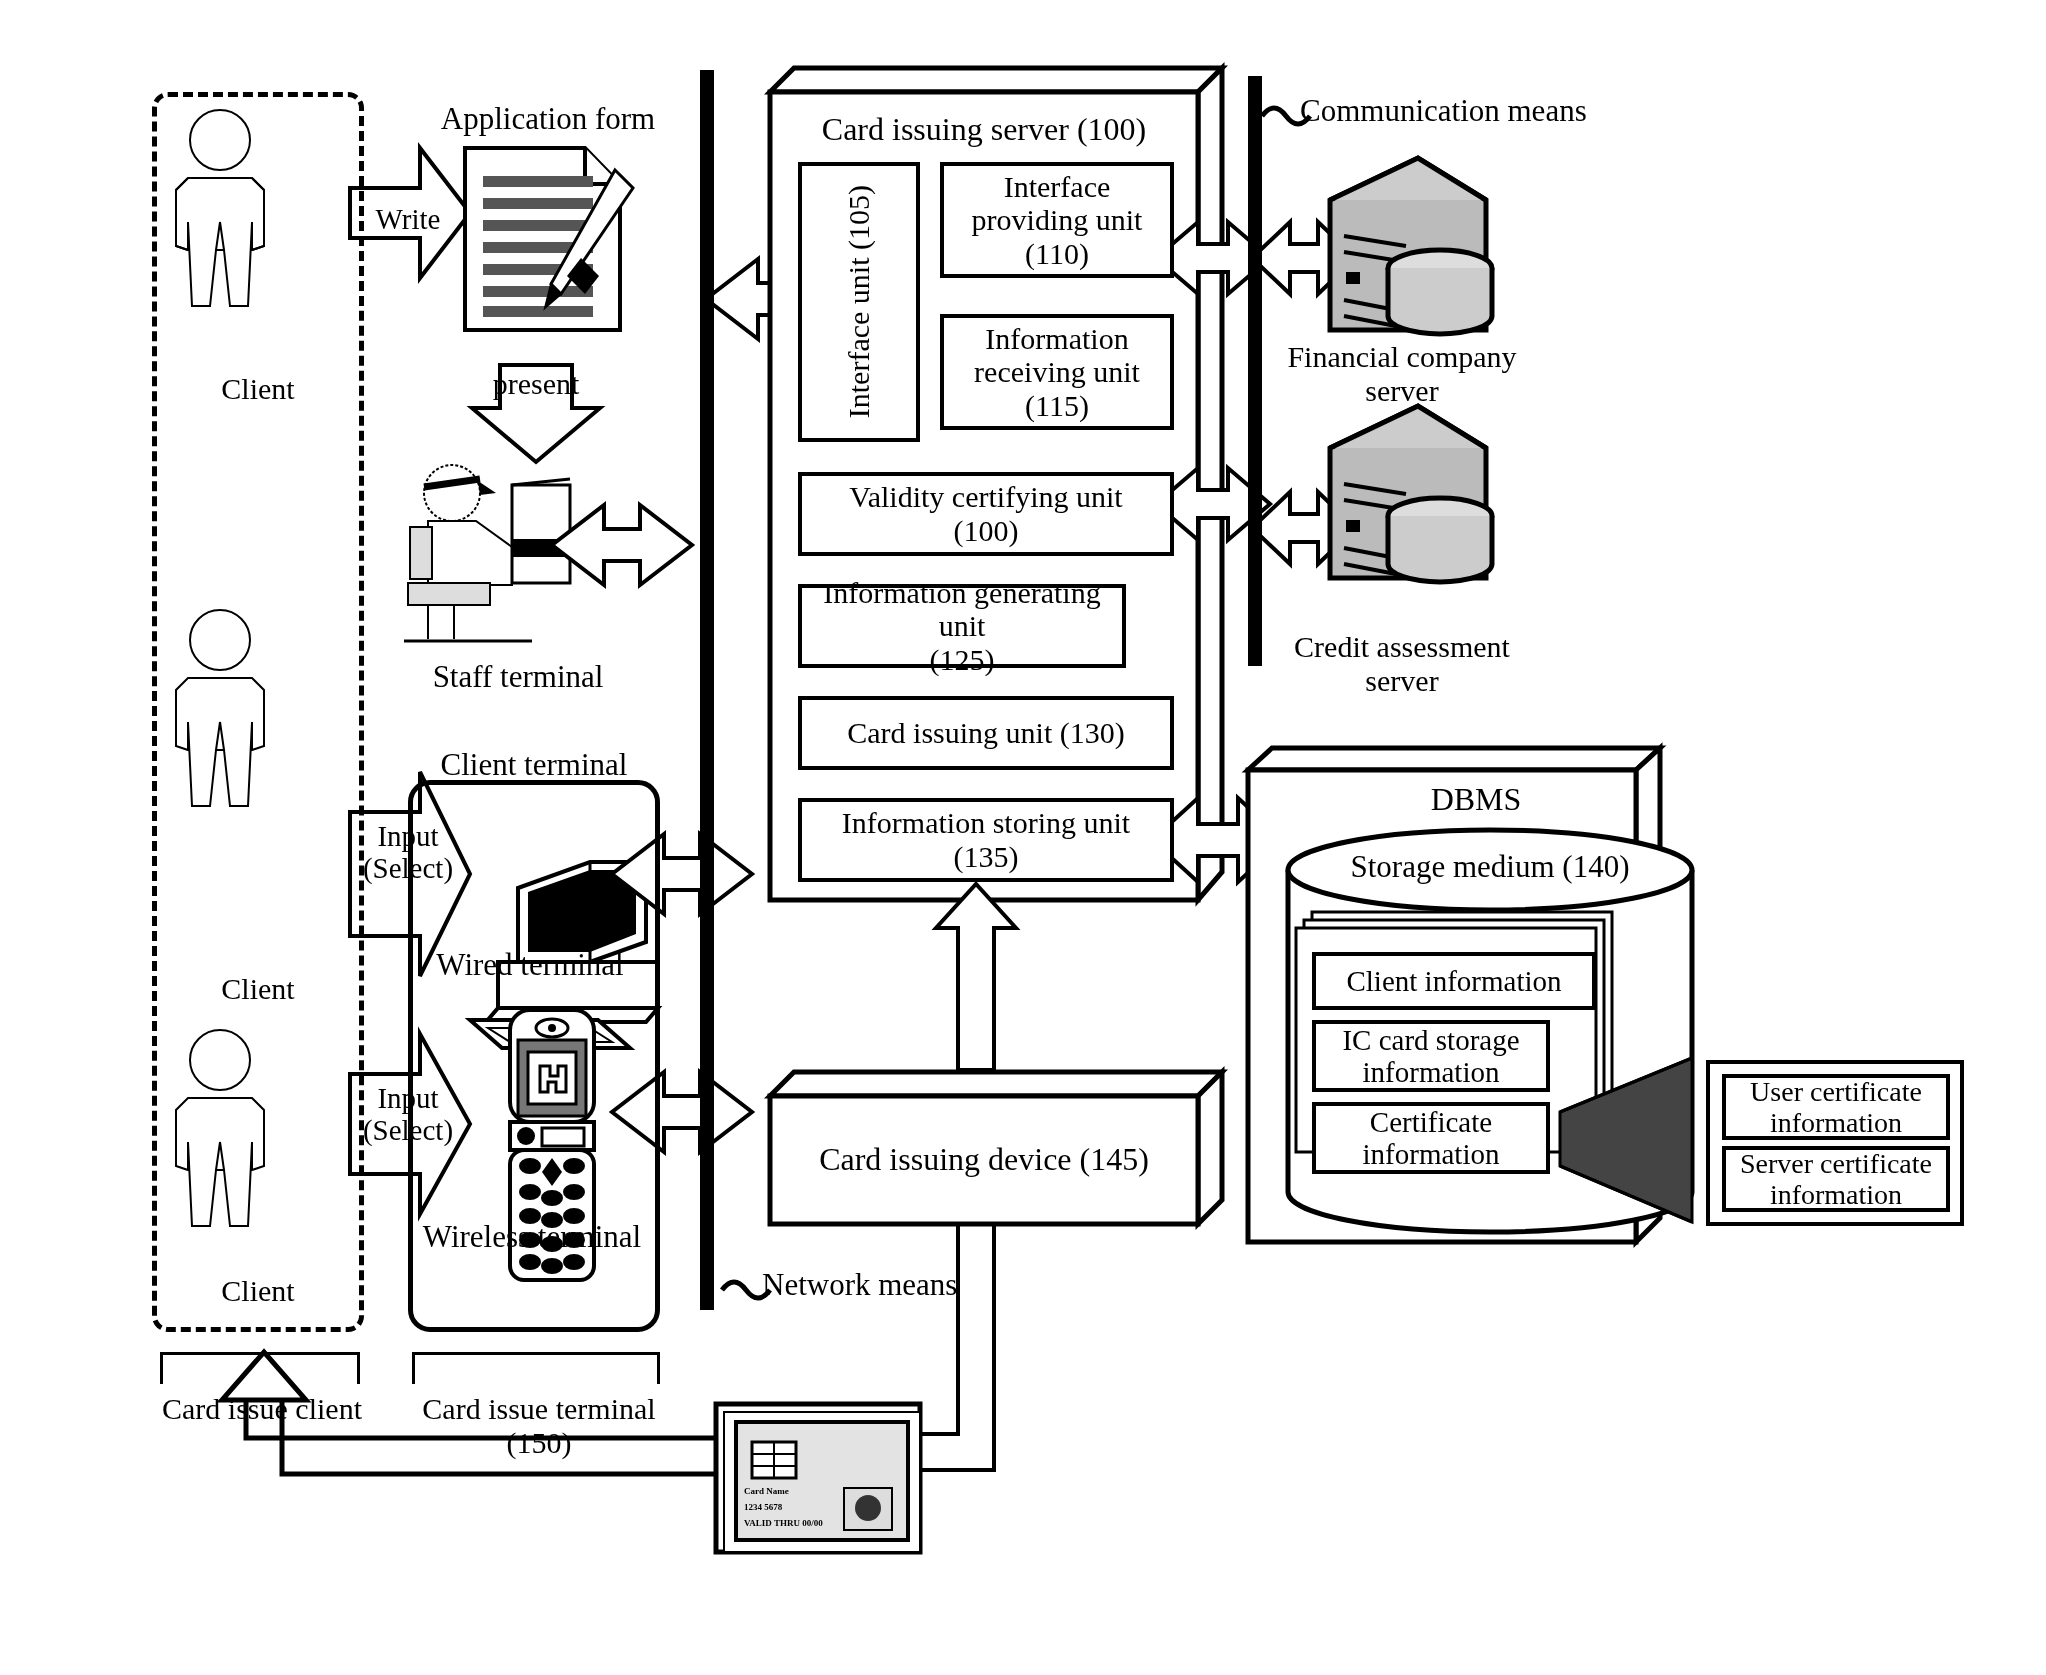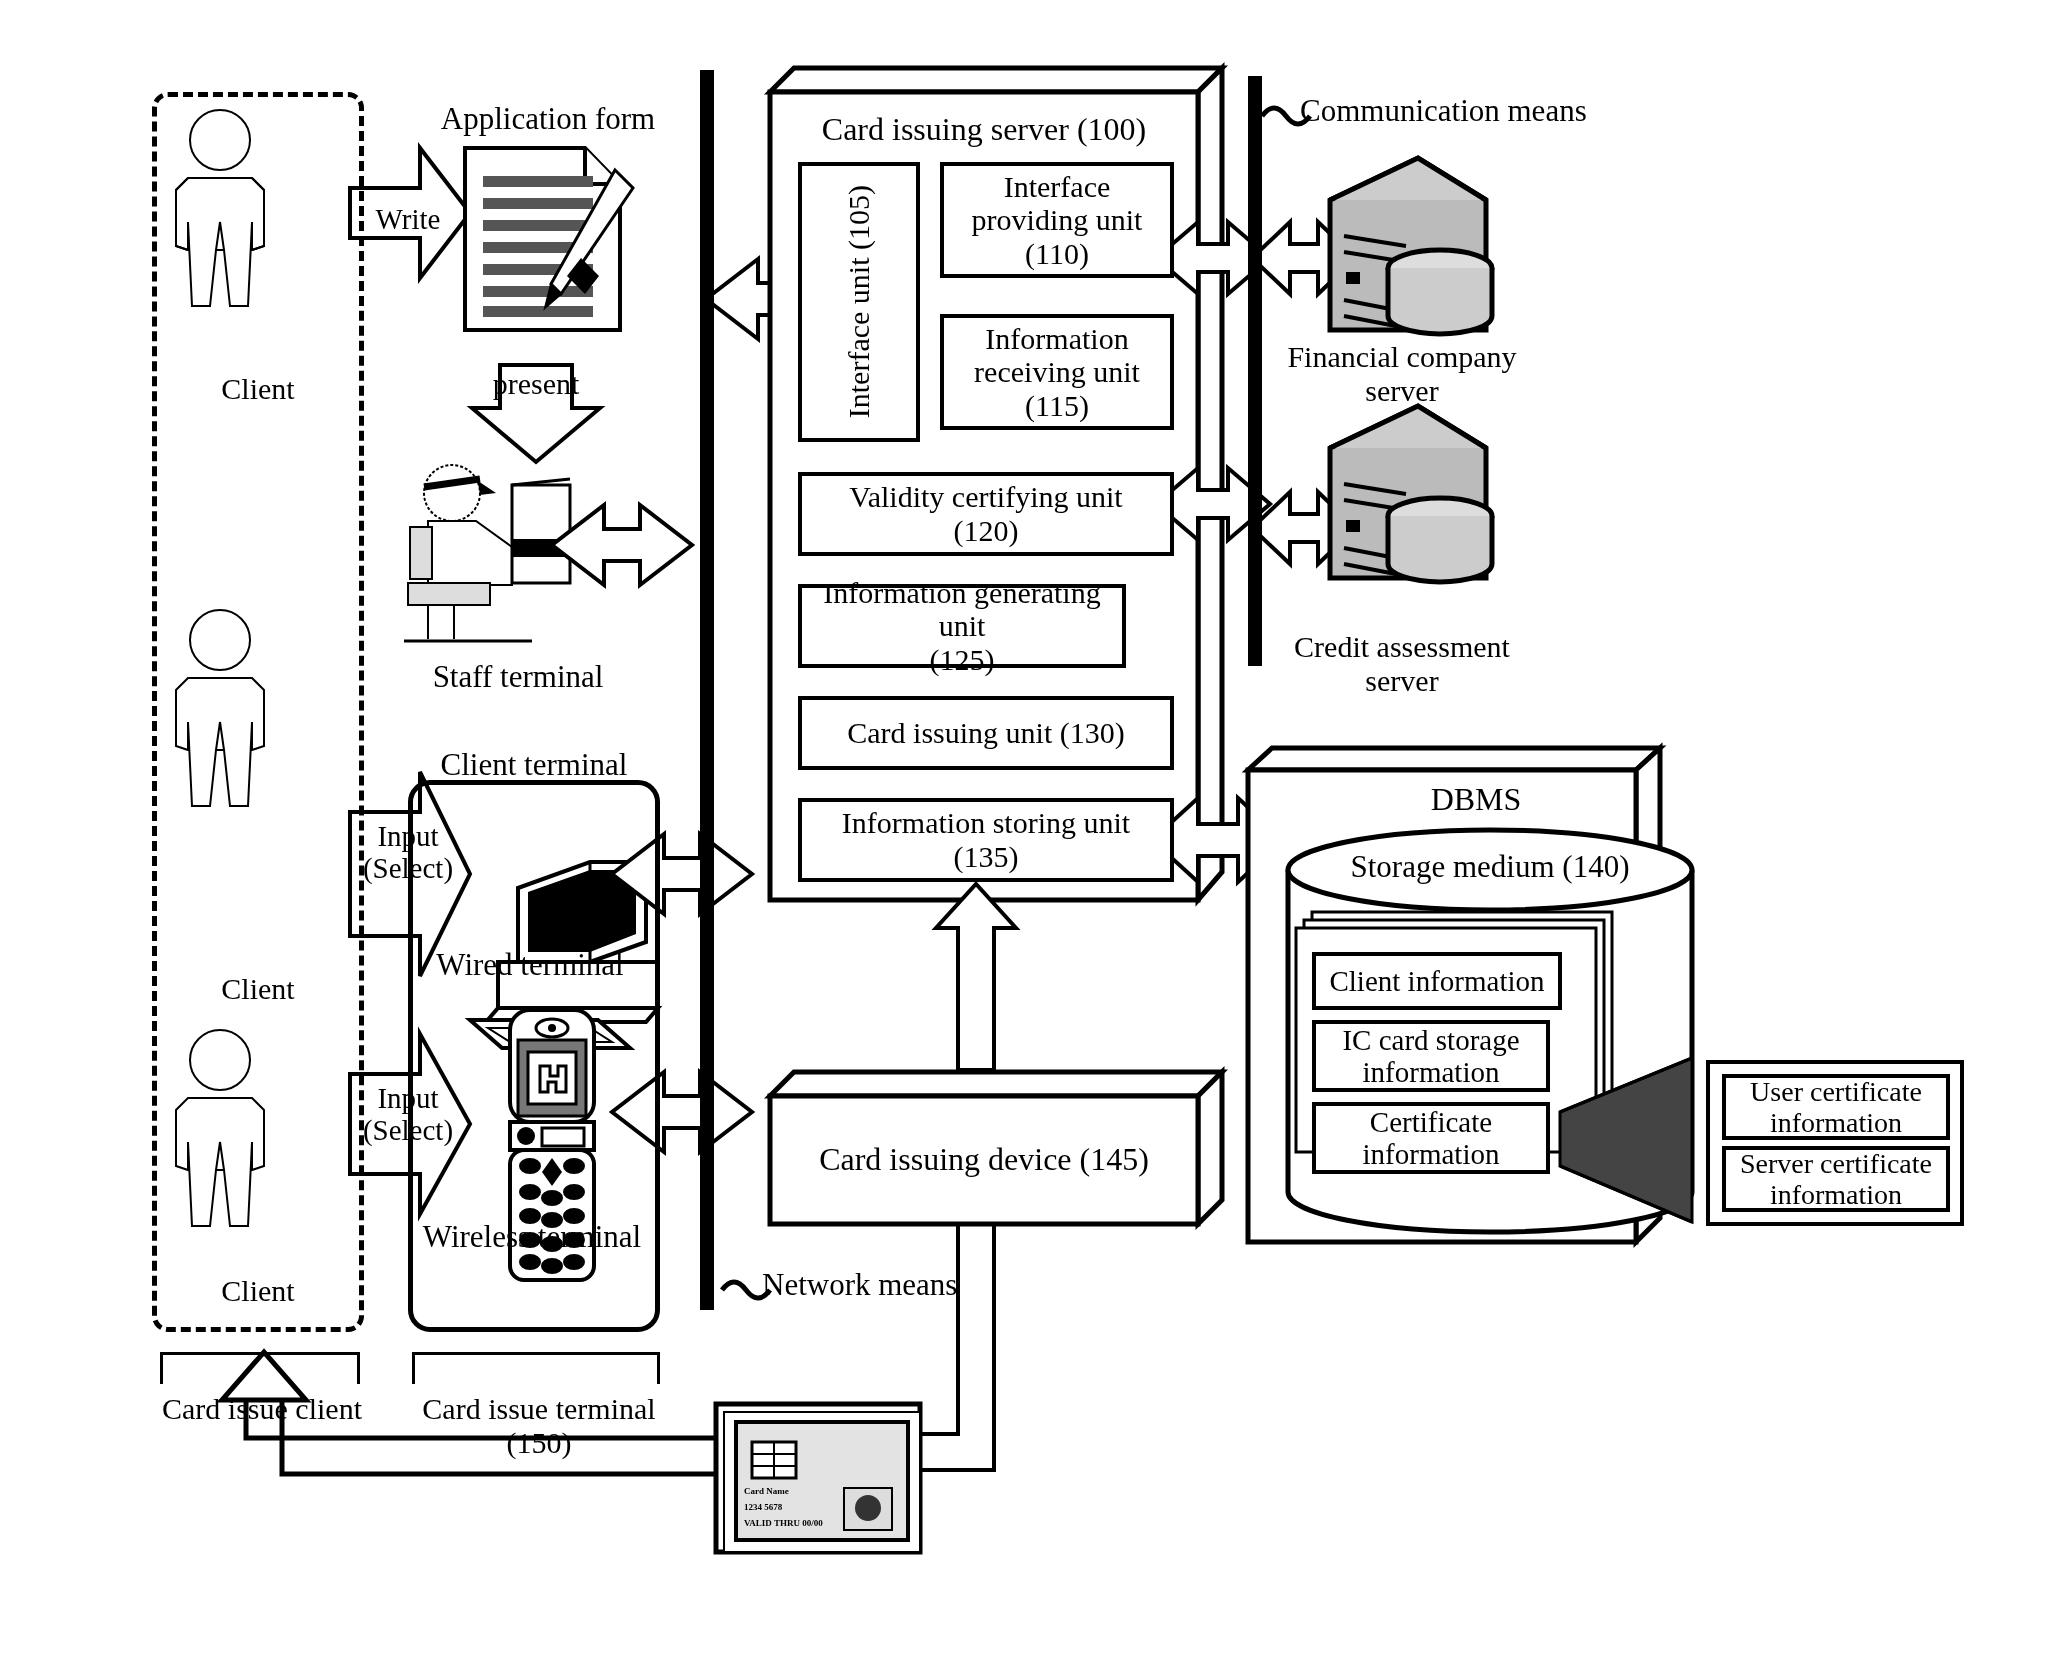--- a/index.html
+++ b/index.html
@@ -314,21 +314,21 @@
   </div>
 
   <div class="box" style="left:940px;top:314px;width:234px;height:116px;font-size:30px;">
     <span style="white-space:pre-line;">Information
 receiving unit
 (115)</span>
   </div>
 
   <div class="box" style="left:798px;top:472px;width:376px;height:84px;font-size:30px;">
     <span style="white-space:pre-line;">Validity certifying unit
-(120)</span>
+(100)</span>
   </div>
 
   <div class="box" style="left:798px;top:584px;width:328px;height:84px;font-size:30px;">
     <span style="white-space:pre-line;">Information generating unit
 (125)</span>
   </div>
 
   <div class="box" style="left:798px;top:696px;width:376px;height:74px;font-size:30px;">
     <span style="white-space:pre-line;">Card issuing unit (130)</span>
   </div>
@@ -340,21 +340,21 @@
 
   <div class="lbl" style="left:1278px;top:340px;width:248px;font-size:30px;">Financial company
 server</div>
   <div class="lbl" style="left:1278px;top:630px;width:248px;font-size:30px;">Credit assessment
 server</div>
 
   <div class="lbl" style="left:1268px;top:782px;width:416px;font-size:32px;">DBMS</div>
 
   <div class="lbl" style="left:1292px;top:850px;width:396px;font-size:31px;">Storage medium (140)</div>
 
-  <div class="box" style="left:1312px;top:952px;width:250px;height:58px;font-size:29px;">
+  <div class="box" style="left:1312px;top:952px;width:284px;height:58px;font-size:29px;">
     <span style="white-space:pre-line;">Client information</span>
   </div>
 
   <div class="box" style="left:1312px;top:1020px;width:238px;height:72px;font-size:29px;">
     <span style="white-space:pre-line;">IC card storage
 information</span>
   </div>
 
   <div class="box" style="left:1312px;top:1102px;width:238px;height:72px;font-size:29px;">
     <span style="white-space:pre-line;">Certificate

